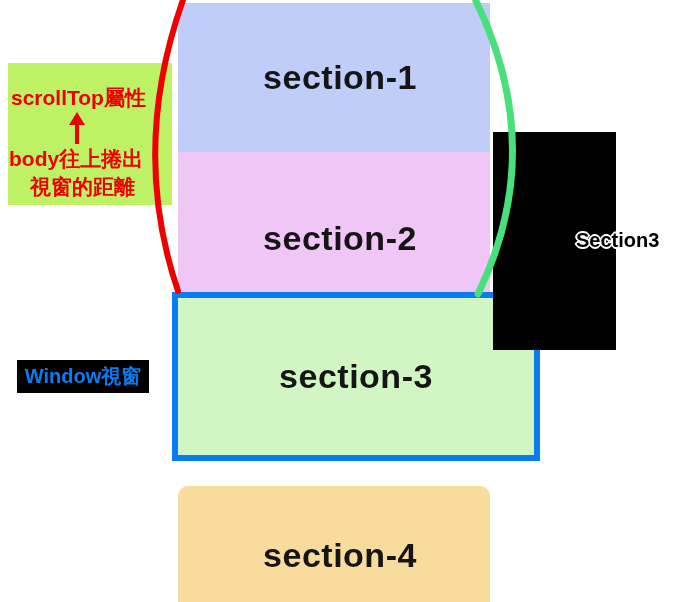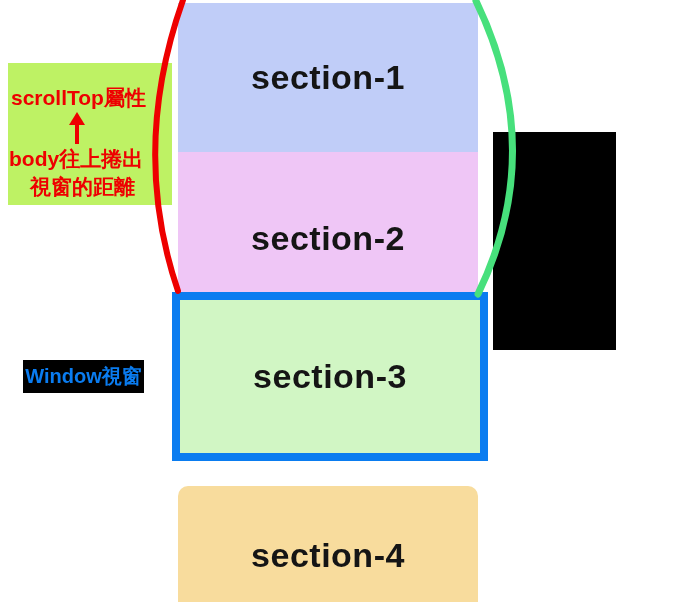--- a/index.html
+++ b/index.html
@@ -13,50 +13,51 @@
   }
   
   .section {
     position: absolute;
     left: 178px;
     width: 300px;
     display: flex;
     align-items: center;
     justify-content: center;
     z-index: 1;
+    padding-left: 12px;
   }
   .section-label {
     font-size: 34px;
     font-weight: bold;
     color: #151515;
     letter-spacing: 0.5px;
   }
   .s1 { top: 3px;   height: 149px; }
   .s2 { top: 152px; height: 172px; }
   .s4 { top: 486px; height: 138px; border-radius: 10px; }
   
   .window-box {
     position: absolute;
     left: 172px;
     top: 292px;
-    width: 316px;
+    width: 368px;
     height: 169px;
     box-sizing: border-box;
-    border: 8px solid #14b8a6;
+    border: 6px solid #14b8a6;
     display: flex;
     align-items: center;
     justify-content: center;
     z-index: 2;
   }
   
   .label-box { position: absolute; background: #000000; z-index: 3; }
   .left-box   { left: 8px;   top: 63px;  width: 164px; height: 142px; }
   .right-box  { left: 493px; top: 132px; width: 123px; height: 218px; }
   .window-label-box {
-    left: 23px; top: 360px; width: 121px; height: 33px;
+    left: 17px; top: 360px; width: 132px; height: 33px;
     display: flex; align-items: center; justify-content: center;
   }
   .red-line {
     position: absolute;
     font-size: 21px;
     font-weight: bold;
     white-space: nowrap;
     letter-spacing: 0px;
   }
   .line1 { top: 21px;  left: 3px;  }
@@ -127,14 +128,15 @@
 
   <div class="label-box window-label-box" style="background-color: rgb(0, 0, 0);">
     <span class="window-label-text" style="color: rgb(10, 124, 240);">Window視窗</span>
   </div>
 
   <svg class="curves" viewBox="0 0 700 602">
     <path d="M 183 0 Q 130 150 178 291" fill="none" stroke-width="6" stroke-linecap="round" stroke="#ee0000"></path>
     <path d="M 476 1 Q 548 150 478 294" fill="none" stroke-width="7" stroke-linecap="round" stroke="#47e07c"></path>
   </svg>
 
+  <div class="section3-text">Section3</div>
 
 </div>
 
 </body></html>

